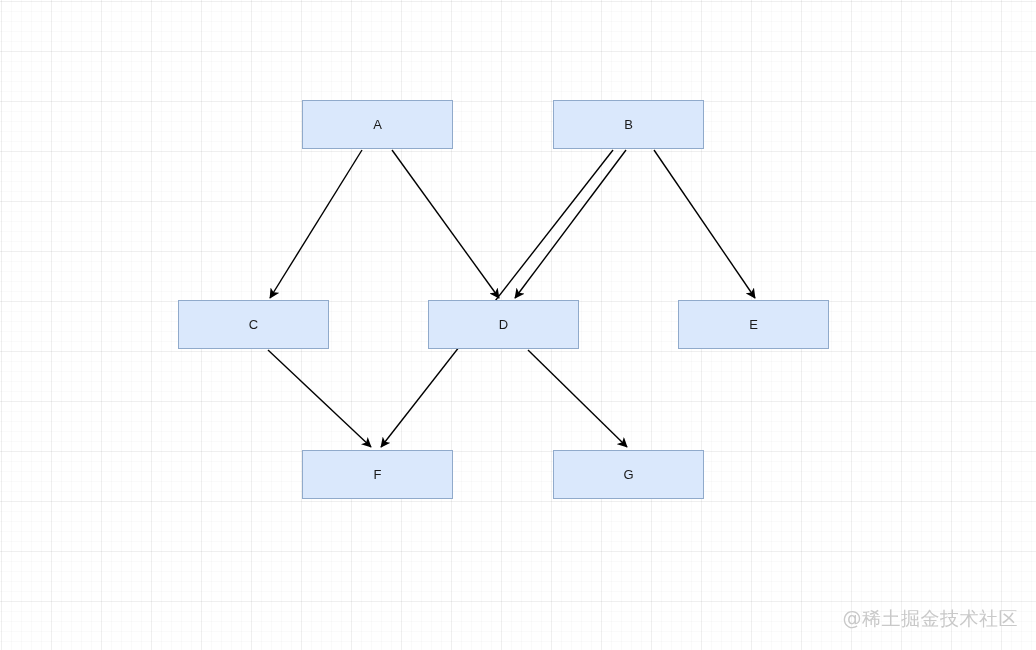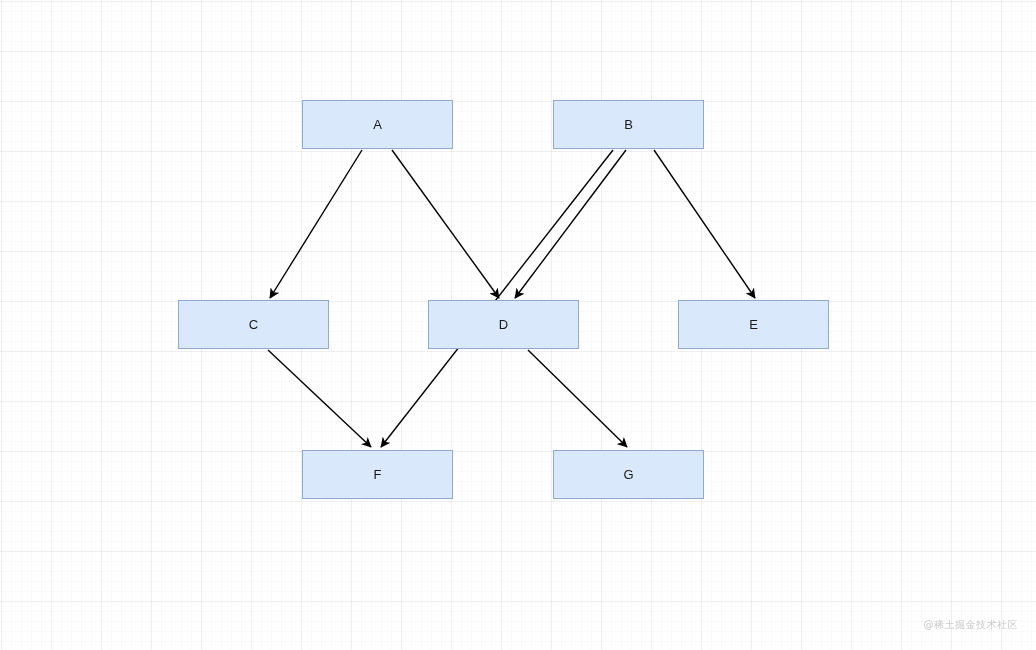--- a/index.html
+++ b/index.html
@@ -46,21 +46,21 @@
     line-height: 1;
     user-select: none;
   }
   .node-label {
     display: block;
   }
   #watermark {
     position: absolute;
     right: 18px;
     bottom: 18px;
-    font-size: 10px;
+    font-size: 19px;
     color: #c9c9c9;
     font-family: "DejaVu Sans", sans-serif;
     letter-spacing: 0.5px;
     user-select: none;
     white-space: nowrap;
   }
 </style>
 </head>
 <body>
 

